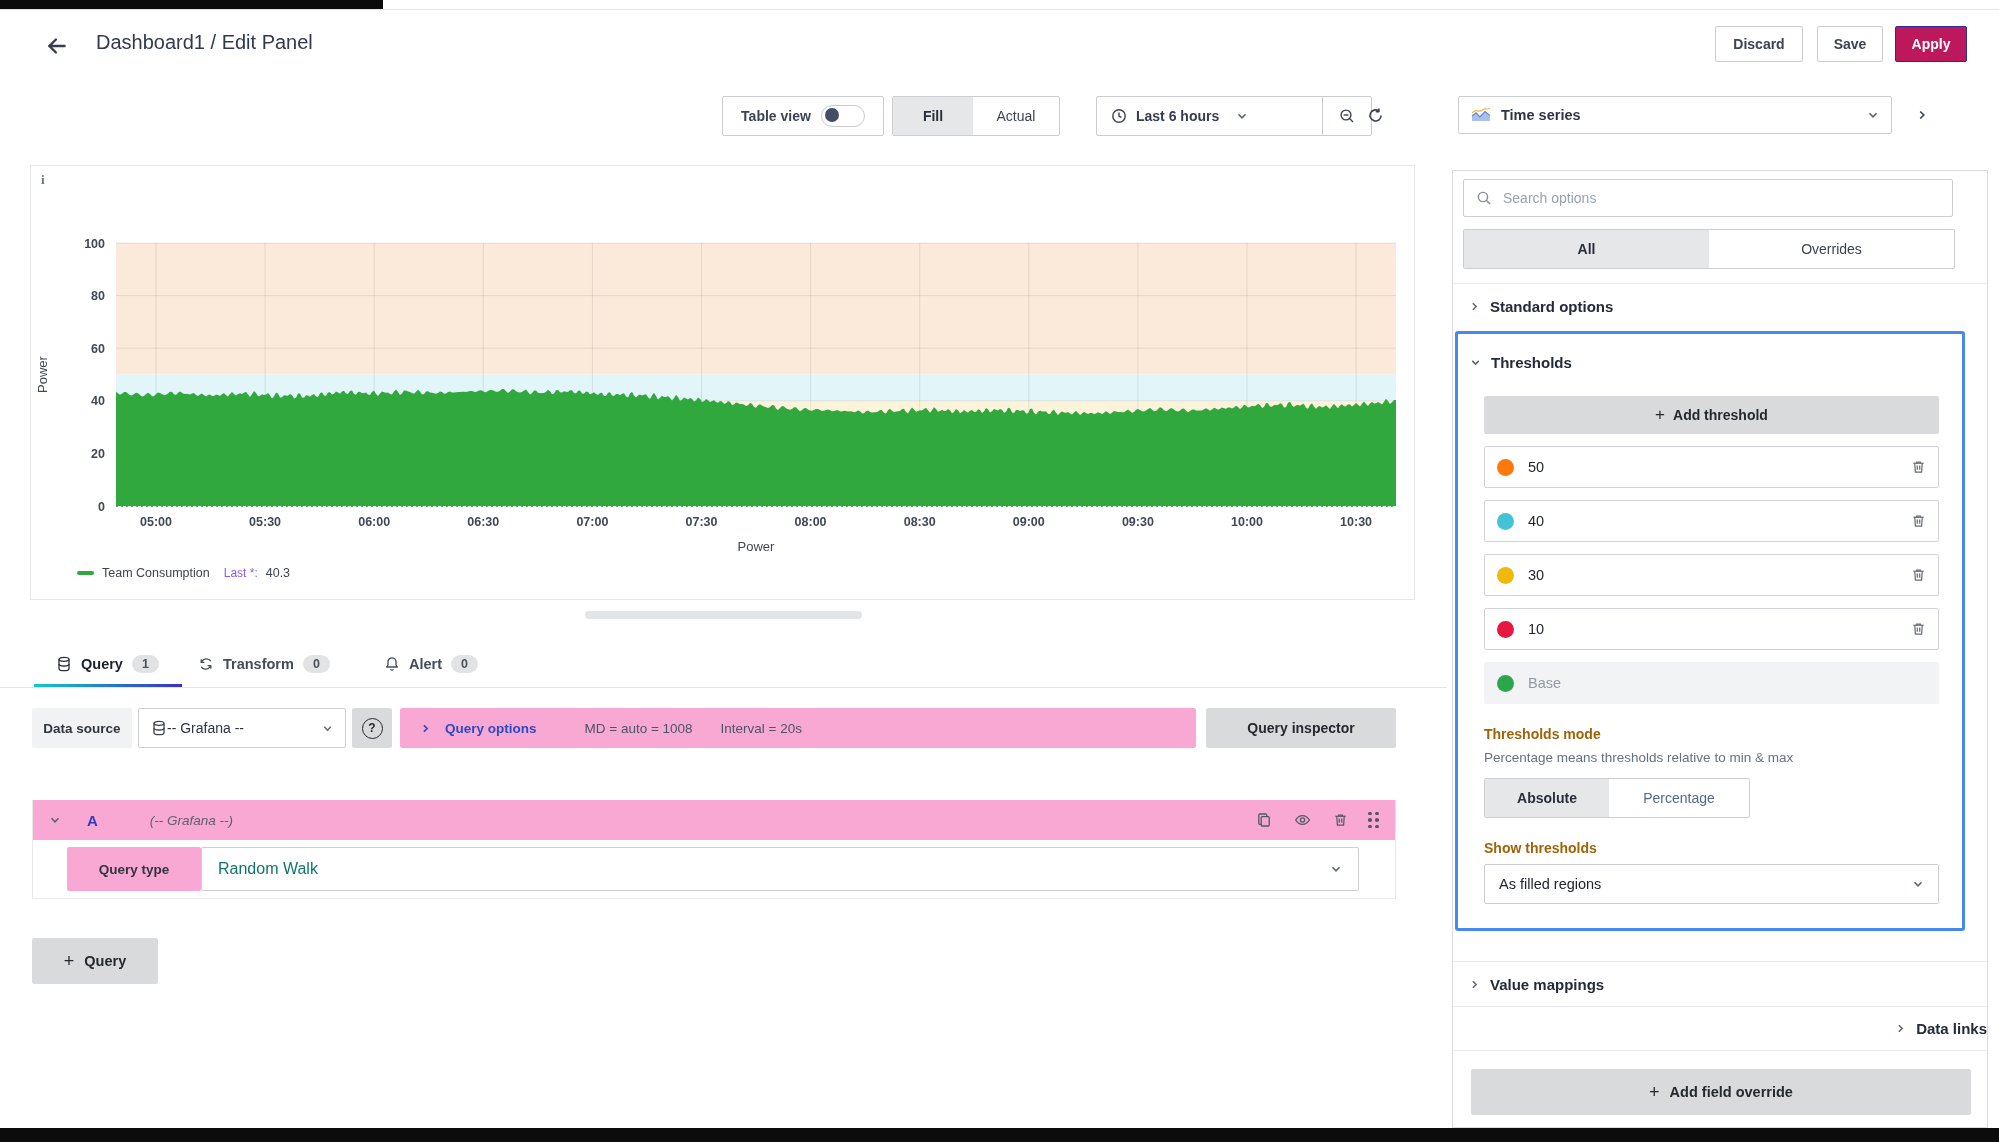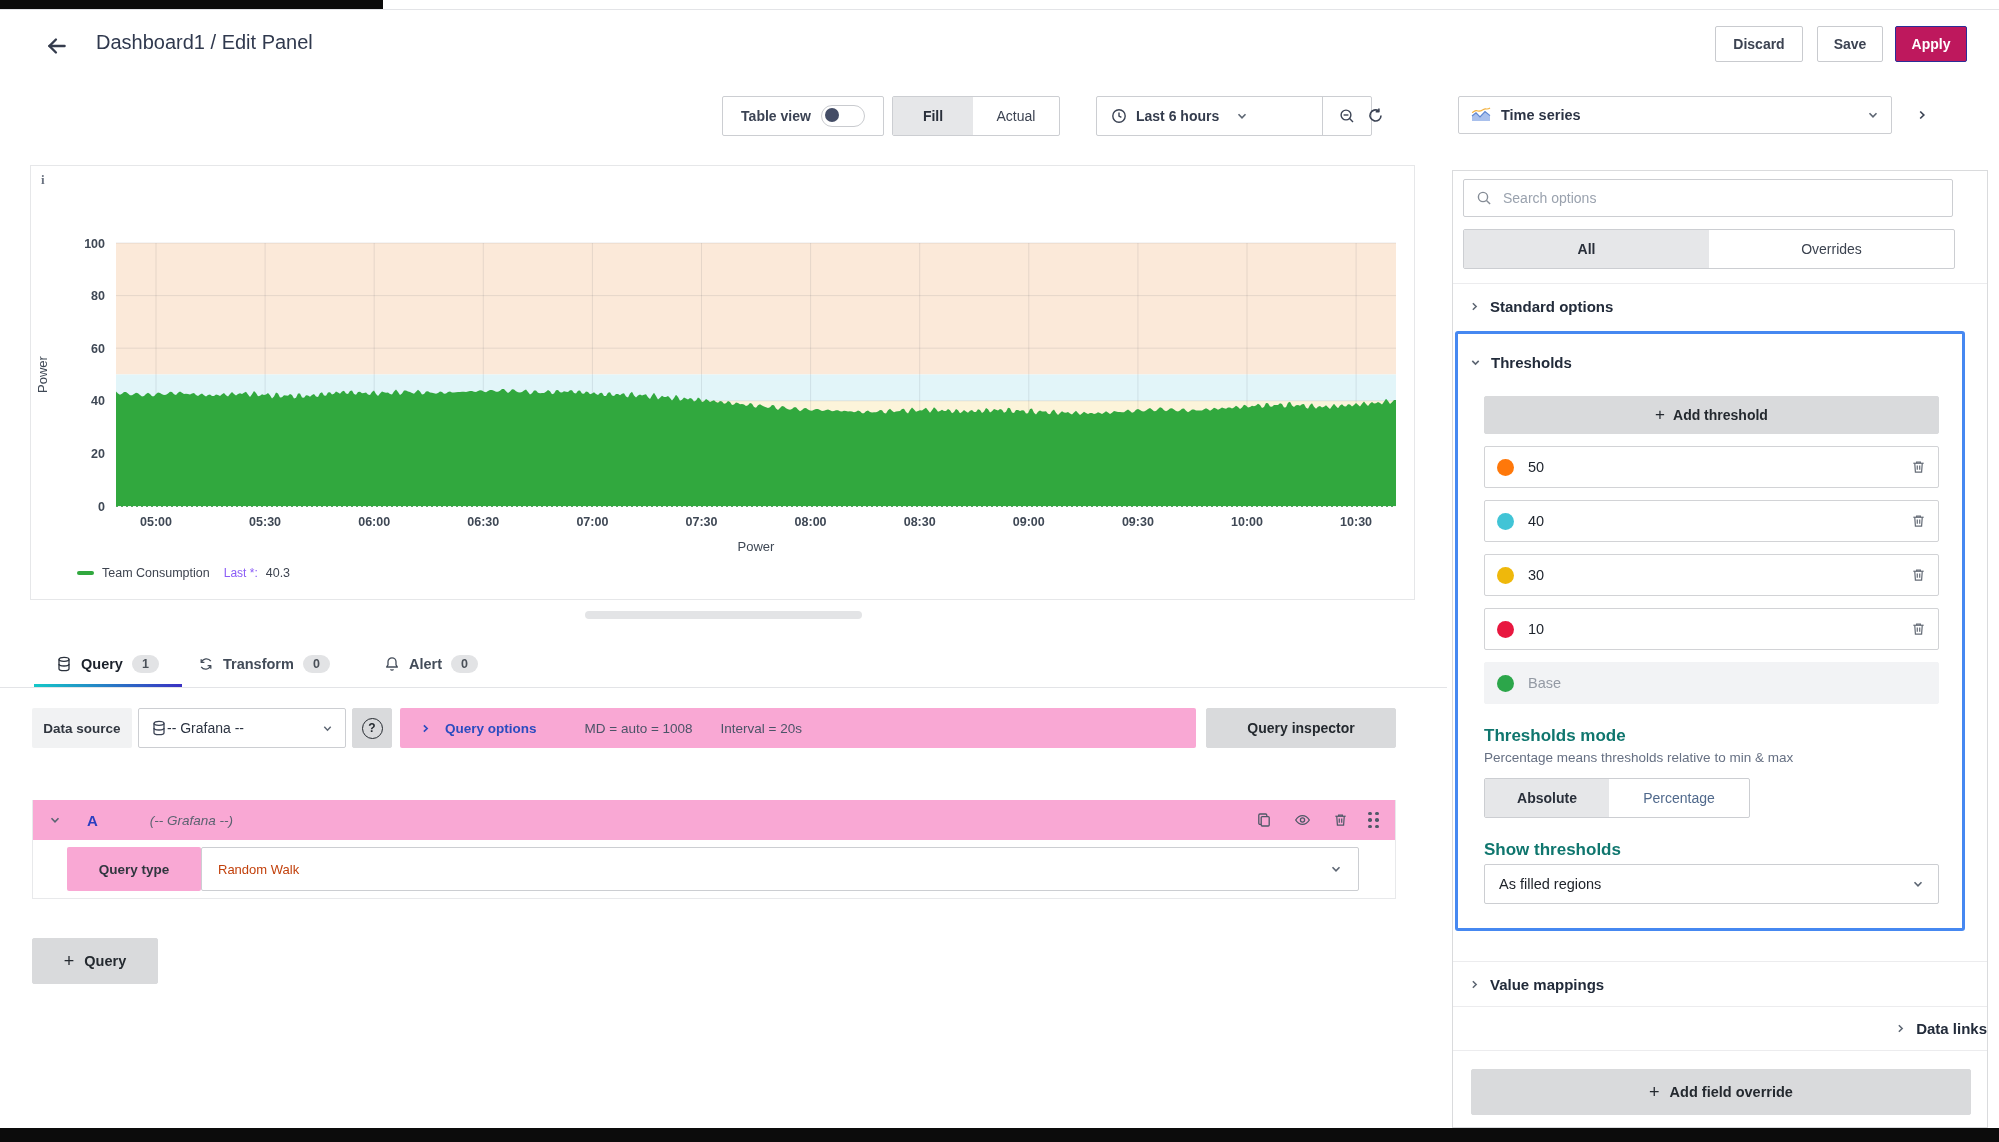--- a/index.html
+++ b/index.html
@@ -22,21 +22,21 @@
   .tab{display:flex;align-items:center;gap:9px;font-size:14.5px;font-weight:600;color:#434c59;cursor:pointer;}
   .tab.active{color:#1b212b;}
   .card-blue{background:#f9a8d4;text-align:right;}
   .section-row{display:flex;align-items:center;gap:10px;font-size:15px;font-weight:700;color:#222b3a;cursor:pointer;padding-left:16px;box-sizing:border-box;}
   .th-row{height:42px;border:1px solid #d2d3d6;border-radius:2px;background:#fff;display:flex;align-items:center;padding:0 12px;margin-bottom:12px;box-sizing:border-box;}
   .th-dot{width:17px;height:17px;border-radius:50%;margin-right:14px;flex:0 0 auto;cursor:pointer;}
   .th-val{flex:1;font-size:14.5px;color:#1d232c;}
   .th-trash{background:none;border:none;padding:0;cursor:pointer;display:flex;align-items:center;}
   .th-row.base{background:#f2f3f5;border-color:#f2f3f5;}
   .th-row.base .th-val{color:#949aa4;}
-  .sb-label{font-size:17px;font-weight:700;color:#0f766e;}
+  .sb-label{font-size:14px;font-weight:700;color:#a16207;}
   .sb-desc{font-size:13.5px;color:#667083;}
   .tick{font-size:12.5px;font-weight:600;fill:#3f4855;font-family:"Liberation Sans",sans-serif;}
   .axis-label{font-size:13px;font-weight:500;fill:#3f4855;font-family:"Liberation Sans",sans-serif;}
   .search-input{border:none;outline:none;flex:1;font-size:14px;font-family:inherit;color:#2c3442;background:transparent;}
   .search-input::placeholder{color:#9aa2ae;}
   .chev{flex:0 0 auto;display:inline-flex;}
   .icon-btn{background:none;border:none;padding:0;cursor:pointer;display:inline-flex;align-items:center;}
 </style>
 </head>
 <body>
@@ -296,21 +296,21 @@
           <i style="width:3.5px;height:3.5px;border-radius:50%;background:#4f5867;"></i>
           <i style="width:3.5px;height:3.5px;border-radius:50%;background:#4f5867;"></i>
           <i style="width:3.5px;height:3.5px;border-radius:50%;background:#4f5867;"></i>
           <i style="width:3.5px;height:3.5px;border-radius:50%;background:#4f5867;"></i>
           <i style="width:3.5px;height:3.5px;border-radius:50%;background:#4f5867;"></i>
       </span>
     </div>
     <div class="flex" style="height:58px;padding-left:34px;gap:0;background:#fff;">
       <div class="flex card-blue" style="width:134px;height:44px;justify-content:center;font-size:13.5px;font-weight:700;color:#30363f;border-radius:2px;">Query type</div>
       <div class="sel" style="width:1158px;height:44px;margin-left:0;padding:0 16px;box-sizing:border-box;">
-        <span style="flex:1;font-size:13px;color:#c2410c;">Random Walk</span>
+        <span style="flex:1;font-size:16px;color:#0f766e;">Random Walk</span>
         <span class="chev">
           <svg width="12" height="12" viewBox="0 0 12 12" fill="none" stroke="#5d6673" stroke-width="1.6">
               <path d="M2.5 4.2l3.5 3.6 3.5-3.6"></path>
             </svg>
         </span>
       </div>
     </div>
   </div>
 
   <button class="abs btn gray" style="left:32px;top:938px;width:126px;height:46px;gap:10px;font-size:14.5px;">

